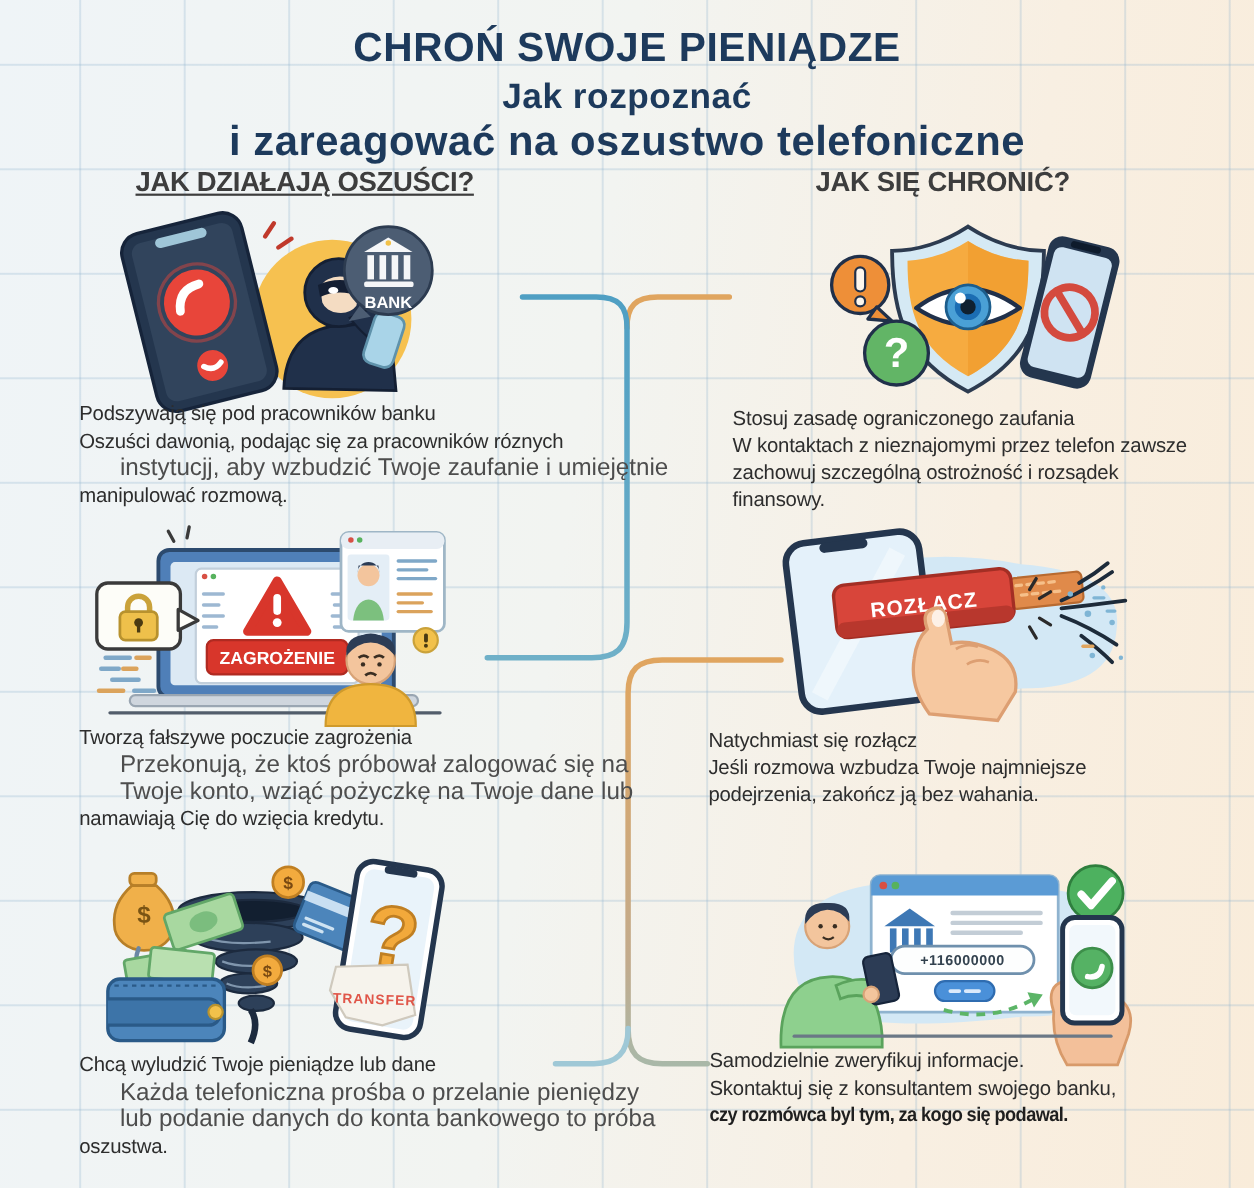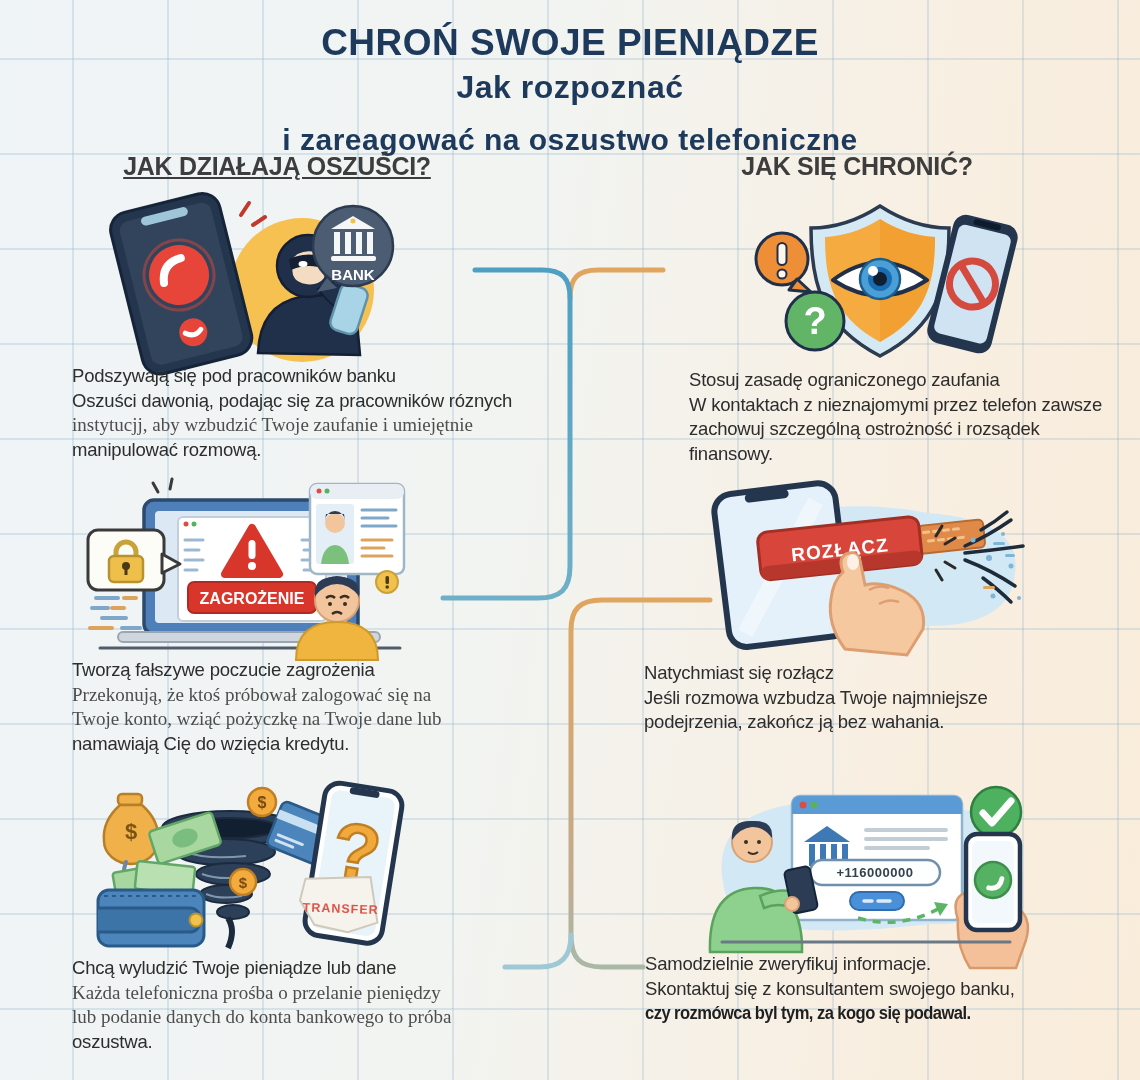--- a/index.html
+++ b/index.html
@@ -13,25 +13,25 @@
     background-image:
       linear-gradient(to right, rgba(142,178,205,0.28) 0 2px, transparent 2px),
       linear-gradient(to bottom, rgba(142,178,205,0.28) 0 2px, transparent 2px);
     background-size:95px 95px;
     background-position:72px 58px;
   }
   .abs{position:absolute;}
   .t-main{width:100%;text-align:center;font-weight:700;color:#1d3a5c;letter-spacing:.5px;}
   .t1{top:22px;font-size:37px;}
   .t2{top:69px;font-size:32px;}
-  .t3{top:108px;font-size:30px;margin-top:15px;}
+  .t3{top:108px;font-size:38px;}
   .col-head{font-weight:700;font-size:25px;color:#3d3d3d;text-align:center;letter-spacing:-0.3px;}
   .txt{line-height:24.5px;white-space:nowrap;}
   .b{font-weight:400;color:#2d2d2d;font-size:18.5px;letter-spacing:-0.2px;}
-  .r{font-weight:400;color:#4d4d4d;font-size:19px;font-family:Liberation Serif, serif;}
+  .r{font-weight:400;color:#4d4d4d;font-size:22px;font-family:Liberation Sans, sans-serif;padding-left:37px;}
   .bc{font-weight:700;color:#1f1f1f;font-size:18px;letter-spacing:-0.6px;transform:scaleX(0.92);transform-origin:left center;}
   .center{}
   svg{overflow:visible;}
   svg text{font-family:"Liberation Sans",sans-serif;}
 </style>
 </head>
 <body>
 
 <div class="poster">
 
@@ -400,21 +400,21 @@
     <div class="b">namawiają Cię do wzięcia kredytu.</div>
   </div>
 
   <div class="abs txt" style="left:72px;top:956px;">
     <div class="b">Chcą wyludzić Twoje pieniądze lub dane</div>
     <div class="r">Każda telefoniczna prośba o przelanie pieniędzy</div>
     <div class="r">lub podanie danych do konta bankowego to próba</div>
     <div class="b">oszustwa.</div>
   </div>
 
-  <div class="abs txt" style="left:689px;top:368px;">
+  <div class="abs txt" style="left:666px;top:368px;">
     <div class="b">Stosuj zasadę ograniczonego zaufania</div>
     <div class="b">W kontaktach z nieznajomymi przez telefon zawsze</div>
     <div class="b">zachowuj szczególną ostrożność i rozsądek</div>
     <div class="b">finansowy.</div>
   </div>
 
   <div class="abs txt center" style="left:644px;top:661px;width:450px;">
     <div class="b">Natychmiast się rozłącz</div>
     <div class="b">Jeśli rozmowa wzbudza Twoje najmniejsze</div>
     <div class="b">podejrzenia, zakończ ją bez wahania.</div>

